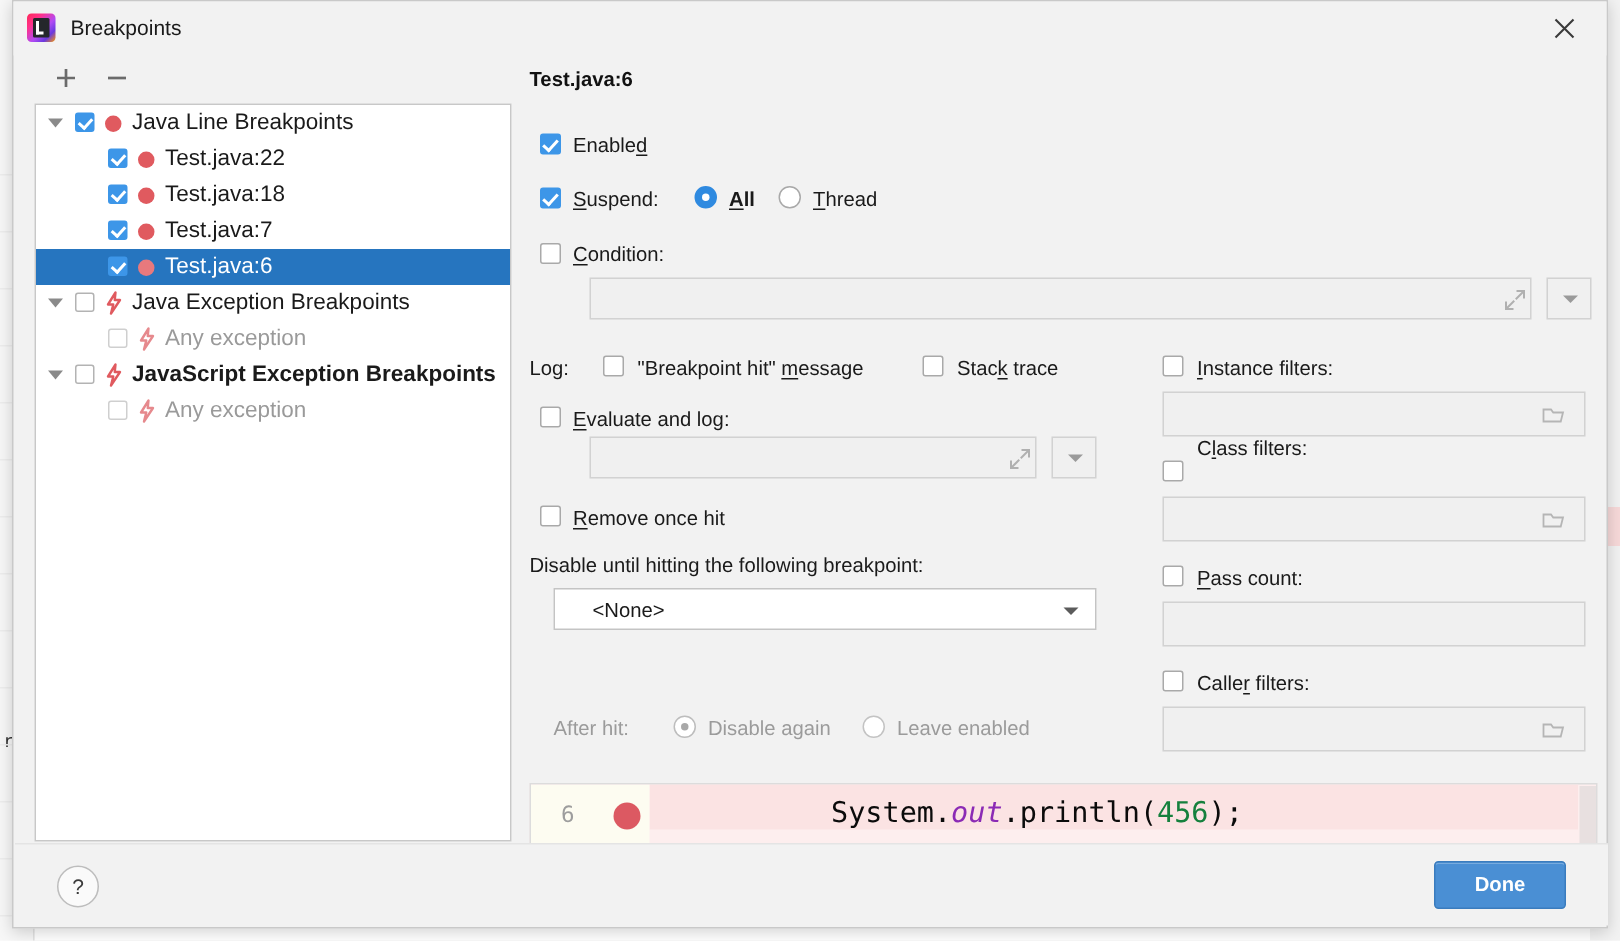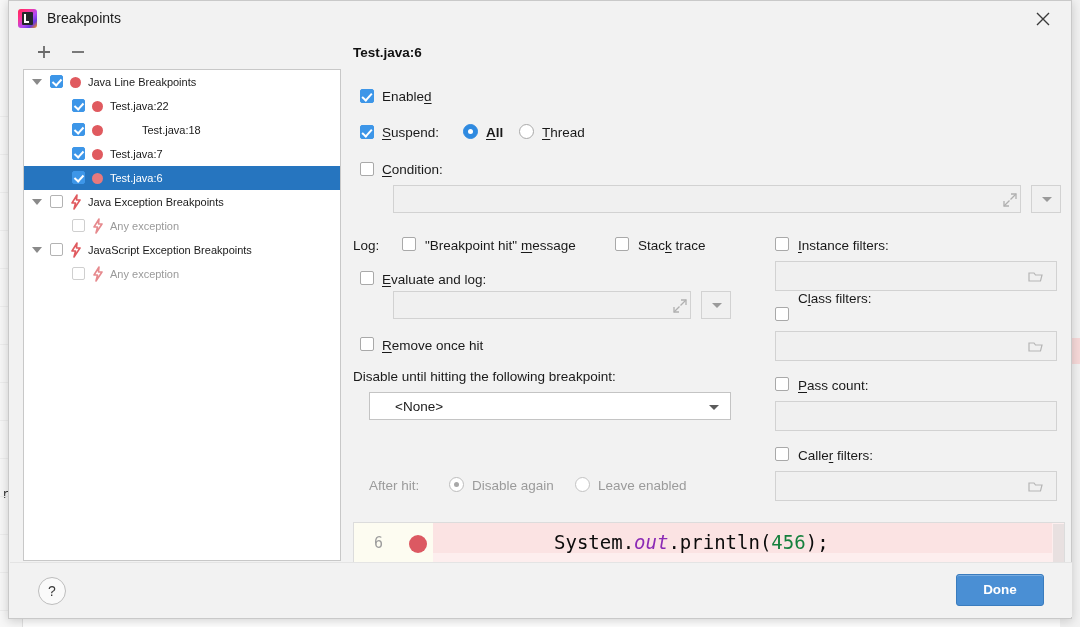--- a/index.html
+++ b/index.html
@@ -44,21 +44,21 @@
   .tree-row{position:relative;height:24px;line-height:24px;white-space:nowrap;}
   .tree-row.selected{background:#2675bf;color:#fff;}
   .twisty{position:absolute;top:9px;width:0;height:0;border-left:5px solid transparent;border-right:5px solid transparent;border-top:6px solid #8a8a8a;}
   .cb{position:absolute;top:5px;width:13px;height:13px;border:1px solid #b3b3b3;background:#fff;border-radius:2px;box-sizing:border-box;}
   .cb.on{background:#3d96e8;border-color:#3d96e8;}
   .cb.on:after{content:"";position:absolute;left:3px;top:1px;width:4px;height:7px;border:solid #fff;border-width:0 2px 2px 0;transform:rotate(42deg);}
   .cb.dim{border-color:#cfcfcf;}
   .dot{position:absolute;top:7px;width:11px;height:11px;border-radius:50%;background:#e05a5f;}
   .tree-row.selected .dot{background:#e8797d;}
   .bolt{position:absolute;top:4px;width:12px;height:16px;}
-  .tlabel{position:absolute;font-size:11px;}
+  .tlabel{position:absolute;font-size:15px;}
   .tlabel.muted{color:#9a9a9a;text-align:right;}
 
   
   #right-panel{position:absolute;left:344px;top:44px;width:712px;}
   #bp-title{font-weight:bold;font-size:13.5px;color:#111;}
   .chk{position:absolute;width:14px;height:14px;border:1px solid #a9a9a9;background:#fff;border-radius:2px;box-sizing:border-box;}
   .chk.on{background:#3d96e8;border-color:#3d96e8;}
   .chk.on:after{content:"";position:absolute;left:3px;top:1px;width:4px;height:8px;border:solid #fff;border-width:0 2px 2px 0;transform:rotate(42deg);}
   .lbl{position:absolute;font-size:13.5px;color:#1a1a1a;white-space:nowrap;}
   .lbl.dis{color:#9b9b9b;}
@@ -170,21 +170,21 @@
           <span class="tlabel" style="left: 64px;">Java Line Breakpoints</span>
         </div>
         <div class="tree-row">
           <span class="cb on" style="left: 48px;"></span>
           <span class="dot" style="left: 68px;"></span>
           <span class="tlabel" style="left: 86px;">Test.java:22</span>
         </div>
         <div class="tree-row">
           <span class="cb on" style="left: 48px;"></span>
           <span class="dot" style="left: 68px;"></span>
-          <span class="tlabel" style="left: 86px; margin-left: 32px;">Test.java:18</span>
+          <span class="tlabel" style="left: 86px;">Test.java:18</span>
         </div>
         <div class="tree-row">
           <span class="cb on" style="left: 48px;"></span>
           <span class="dot" style="left: 68px;"></span>
           <span class="tlabel" style="left: 86px;">Test.java:7</span>
         </div>
         <div class="tree-row selected">
           <span class="cb on" style="left: 48px;"></span>
           <span class="dot" style="left: 68px;"></span>
           <span class="tlabel" style="left: 86px;">Test.java:6</span>
@@ -203,21 +203,21 @@
               <path d="M7 1 L2 9 L5.5 9 L4 15 L10 6 L6.5 6 Z" fill="none" stroke="#e6898d" stroke-width="1.6" stroke-linejoin="round"></path>
             </svg></span>
           <span class="tlabel muted" style="left: 86px;">Any exception</span>
         </div>
         <div class="tree-row">
           <span class="twisty" style="left: 8px;"></span>
           <span class="cb" style="left: 26px;"></span>
           <span class="bolt" style="left: 46px;"><svg width="12" height="16" viewBox="0 0 12 16">
               <path d="M7 1 L2 9 L5.5 9 L4 15 L10 6 L6.5 6 Z" fill="none" stroke="#e05a5f" stroke-width="1.6" stroke-linejoin="round"></path>
             </svg></span>
-          <span class="tlabel" style="left: 64px;">JavaScript Exception Breakpoints</span>
+          <span class="tlabel" style="left: 64px; font-weight: bold;">JavaScript Exception Breakpoints</span>
         </div>
         <div class="tree-row">
           <span class="cb dim" style="left: 48px;"></span>
           <span class="bolt" style="left: 68px;"><svg width="12" height="16" viewBox="0 0 12 16">
               <path d="M7 1 L2 9 L5.5 9 L4 15 L10 6 L6.5 6 Z" fill="none" stroke="#e6898d" stroke-width="1.6" stroke-linejoin="round"></path>
             </svg></span>
           <span class="tlabel muted" style="left: 86px;">Any exception</span>
         </div>
       </div>
   </div>

